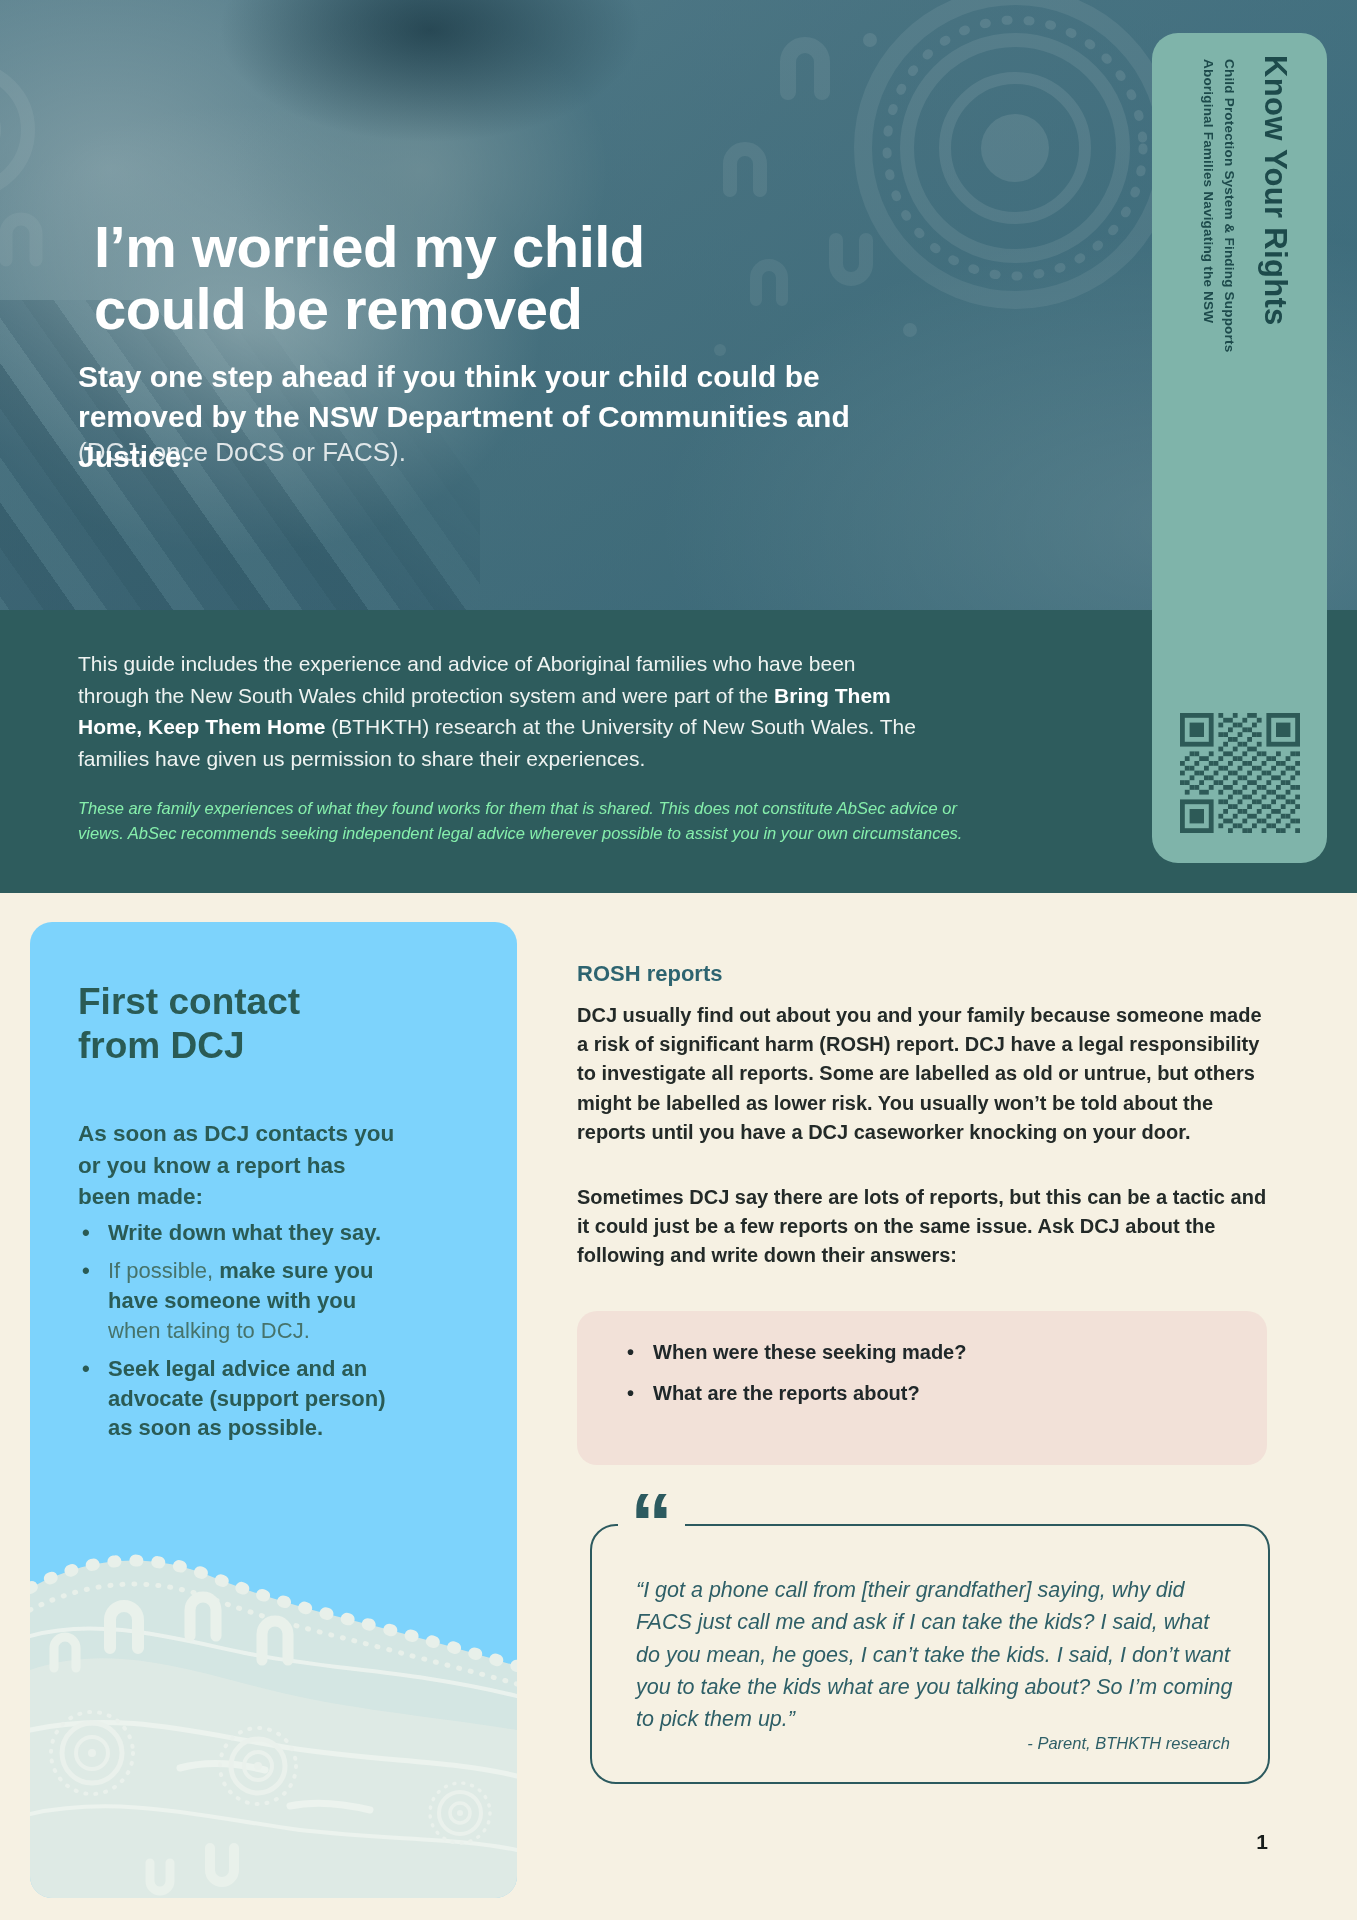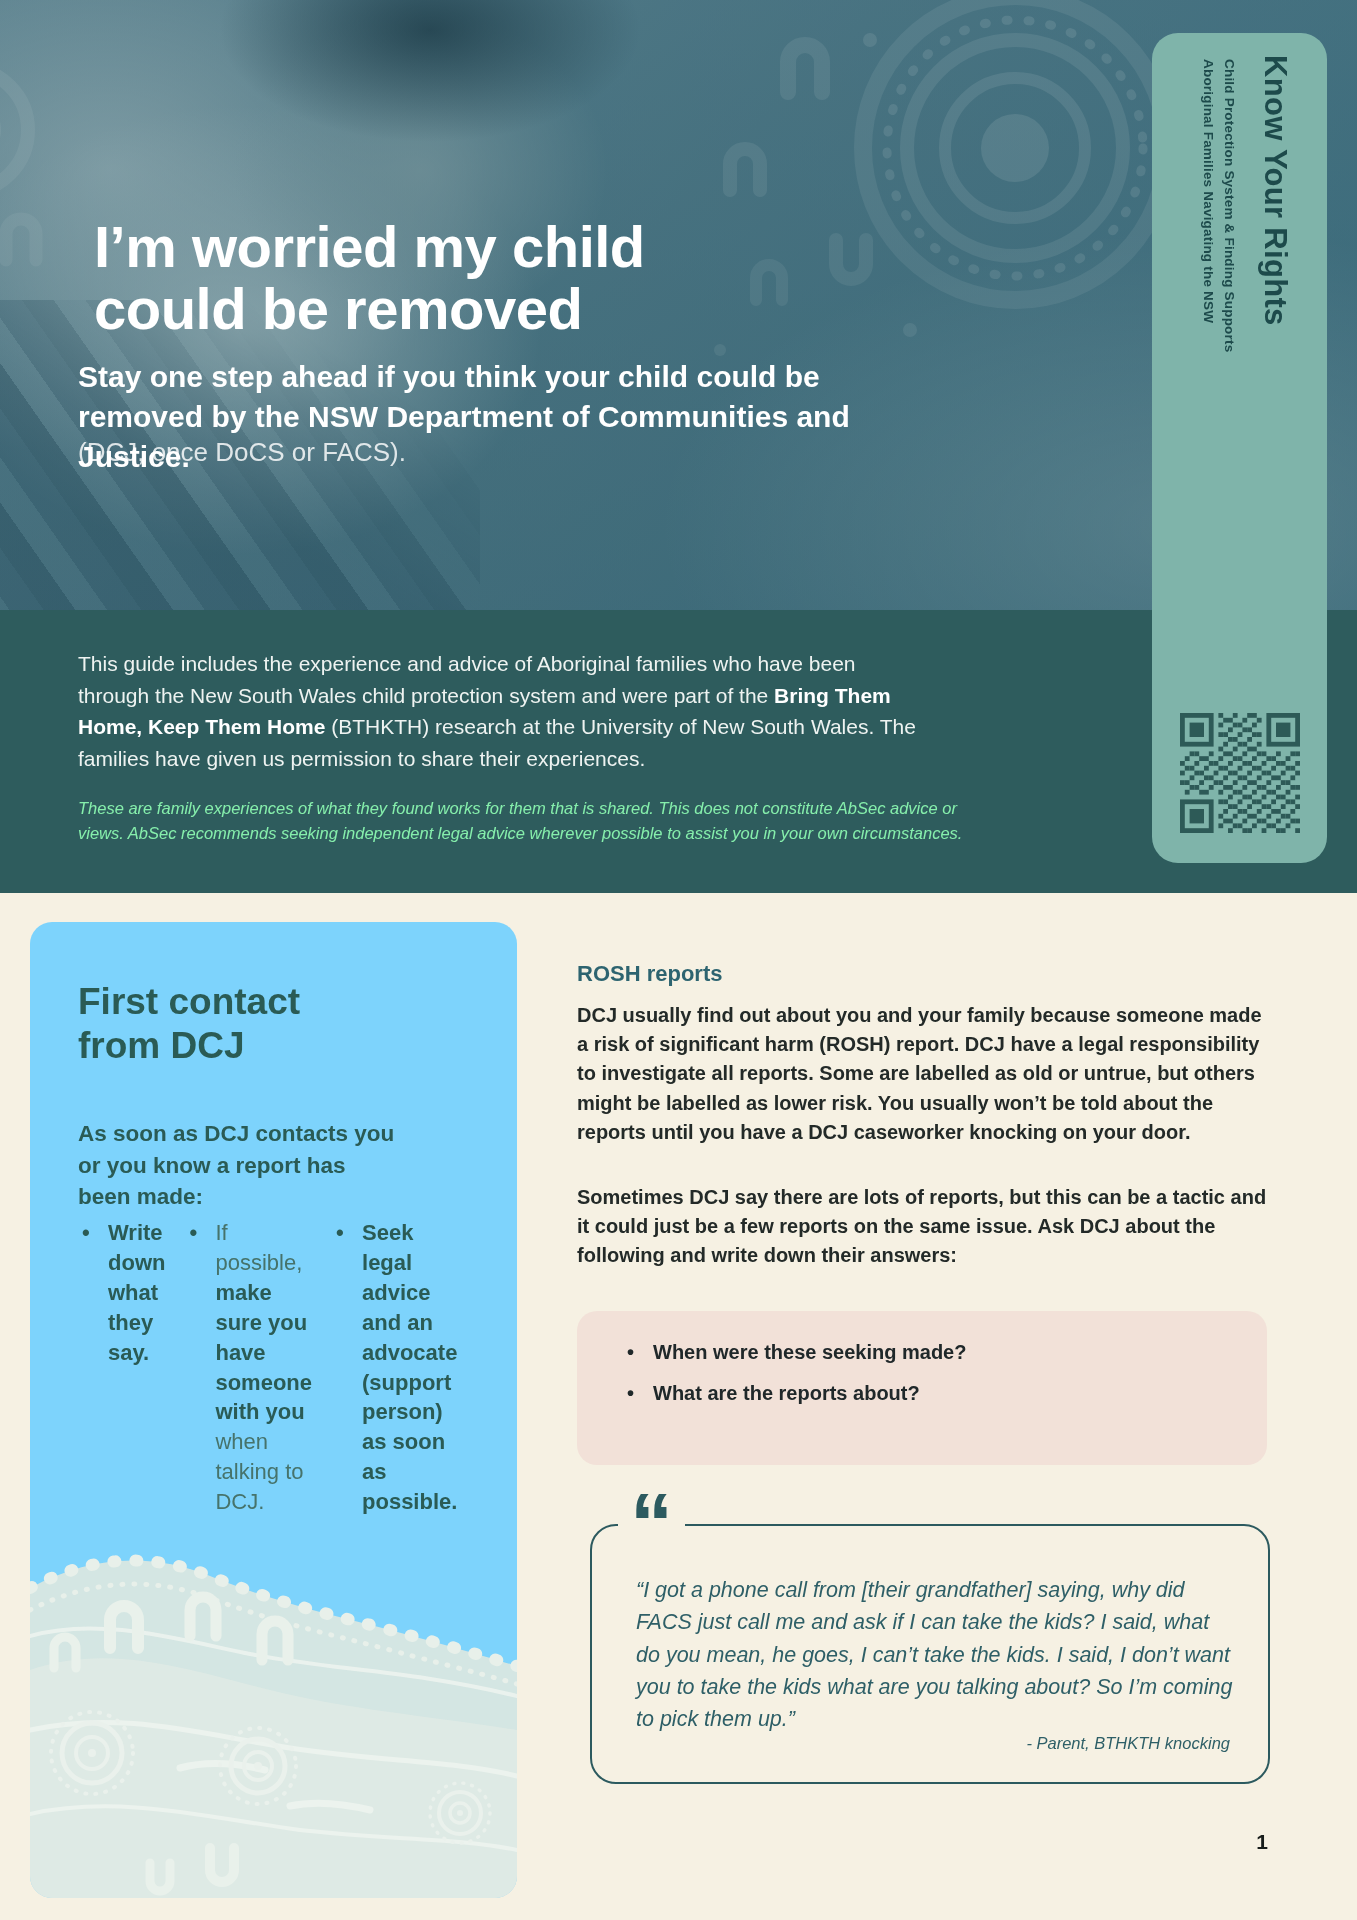--- a/index.html
+++ b/index.html
@@ -44,21 +44,21 @@
     font-size:31px;font-weight:700;color:#1d4a4b;letter-spacing:.3px;}
   .tab-sub{position:absolute;right:88px;top:26px;writing-mode:vertical-lr;
     font-size:13.5px;font-weight:700;color:#1d4a4b;line-height:1.55;letter-spacing:.2px;}
   .qr{position:absolute;left:28px;top:680px;}
 
   
   .sidebar{position:absolute;left:30px;top:922px;width:487px;height:976px;background:#7dd3fc;
     border-radius:22px;overflow:hidden;color:#2a5b55;}
   .sb-title{position:absolute;left:48px;top:58px;width:300px;font-size:37px;font-weight:800;line-height:1.2;}
   .sb-intro{position:absolute;left:48px;top:196px;width:322px;font-size:22.5px;font-weight:700;line-height:1.4;}
-  .sb-list{position:absolute;left:48px;top:296px;width:330px;display:flex;gap:20px;
+  .sb-list{position:absolute;left:48px;top:296px;width:330px;display:flex;flex-direction:column;gap:8px;
     font-size:22px;line-height:1.36;}
   .sb-item{position:relative;padding-left:30px;font-weight:400;color:#46736b;}
   .sb-item::before{content:"•";position:absolute;left:4px;top:0;color:#2a5b55;font-weight:700;}
   .sb-item b{font-weight:700;color:#2a5b55;}
   .sb-art{position:absolute;left:0;bottom:0;}
 
   
   .rosh-heading{position:absolute;left:577px;top:961px;font-size:22px;font-weight:700;color:#2d6470;}
   .para{position:absolute;left:577px;width:694px;font-size:20px;line-height:1.46;color:#232a28;font-weight:bold;}
   .para1{top:1001px;}
@@ -384,18 +384,18 @@
   <div class="qbox">
     <div class="qbox-list">
       <div class="q-item">When were these seeking made?</div>
       <div class="q-item">What are the reports about?</div>
     </div>
   </div>
 
   <div class="quote-box">
     <div class="quote-mark">“</div>
     <div class="quote-text">“I got a phone call from [their grandfather] saying, why did FACS just call me and ask if I can take the kids? I said, what do you mean, he goes, I can’t take the kids. I said, I don’t want you to take the kids what are you talking about? So I’m coming to pick them up.”</div>
-    <div class="quote-attr">- Parent, BTHKTH knocking</div>
+    <div class="quote-attr">- Parent, BTHKTH research</div>
   </div>
 
   <div class="page-num">1</div>
 
 </div>
 
 </body></html>

